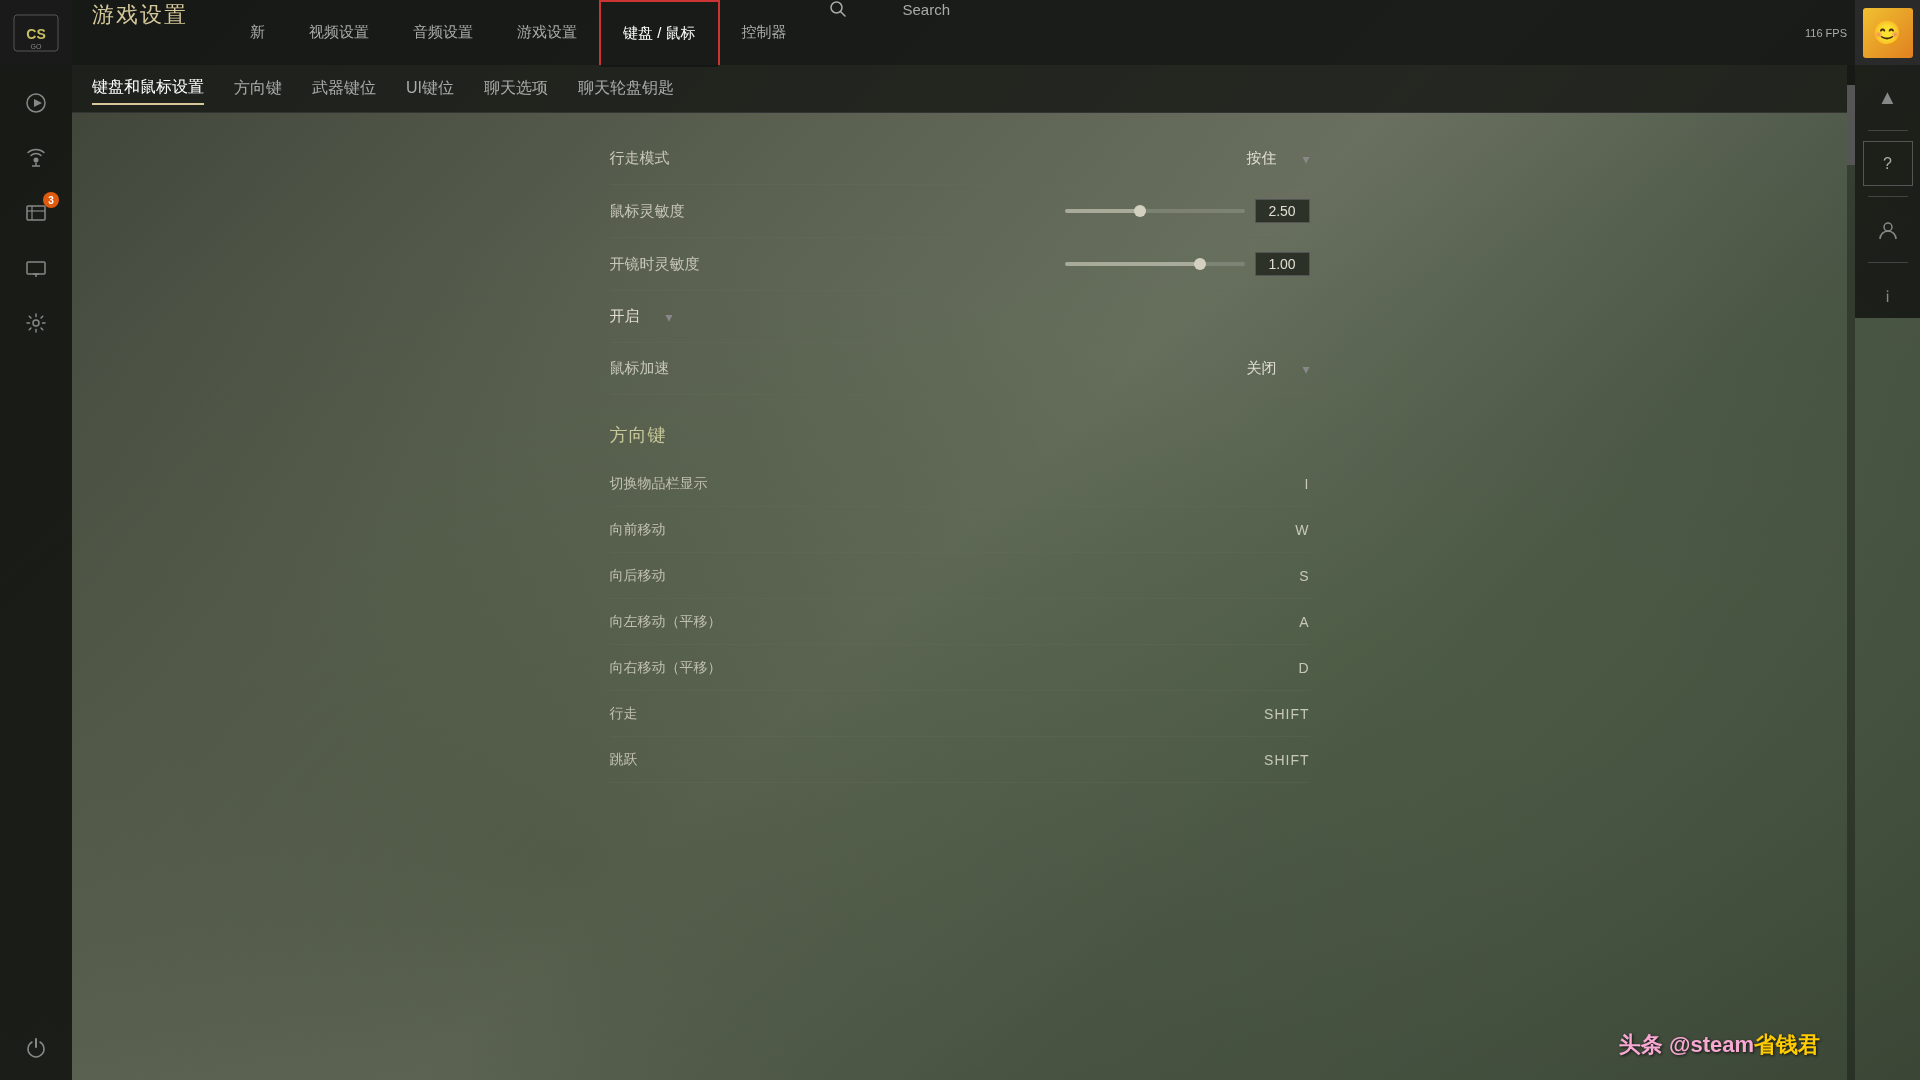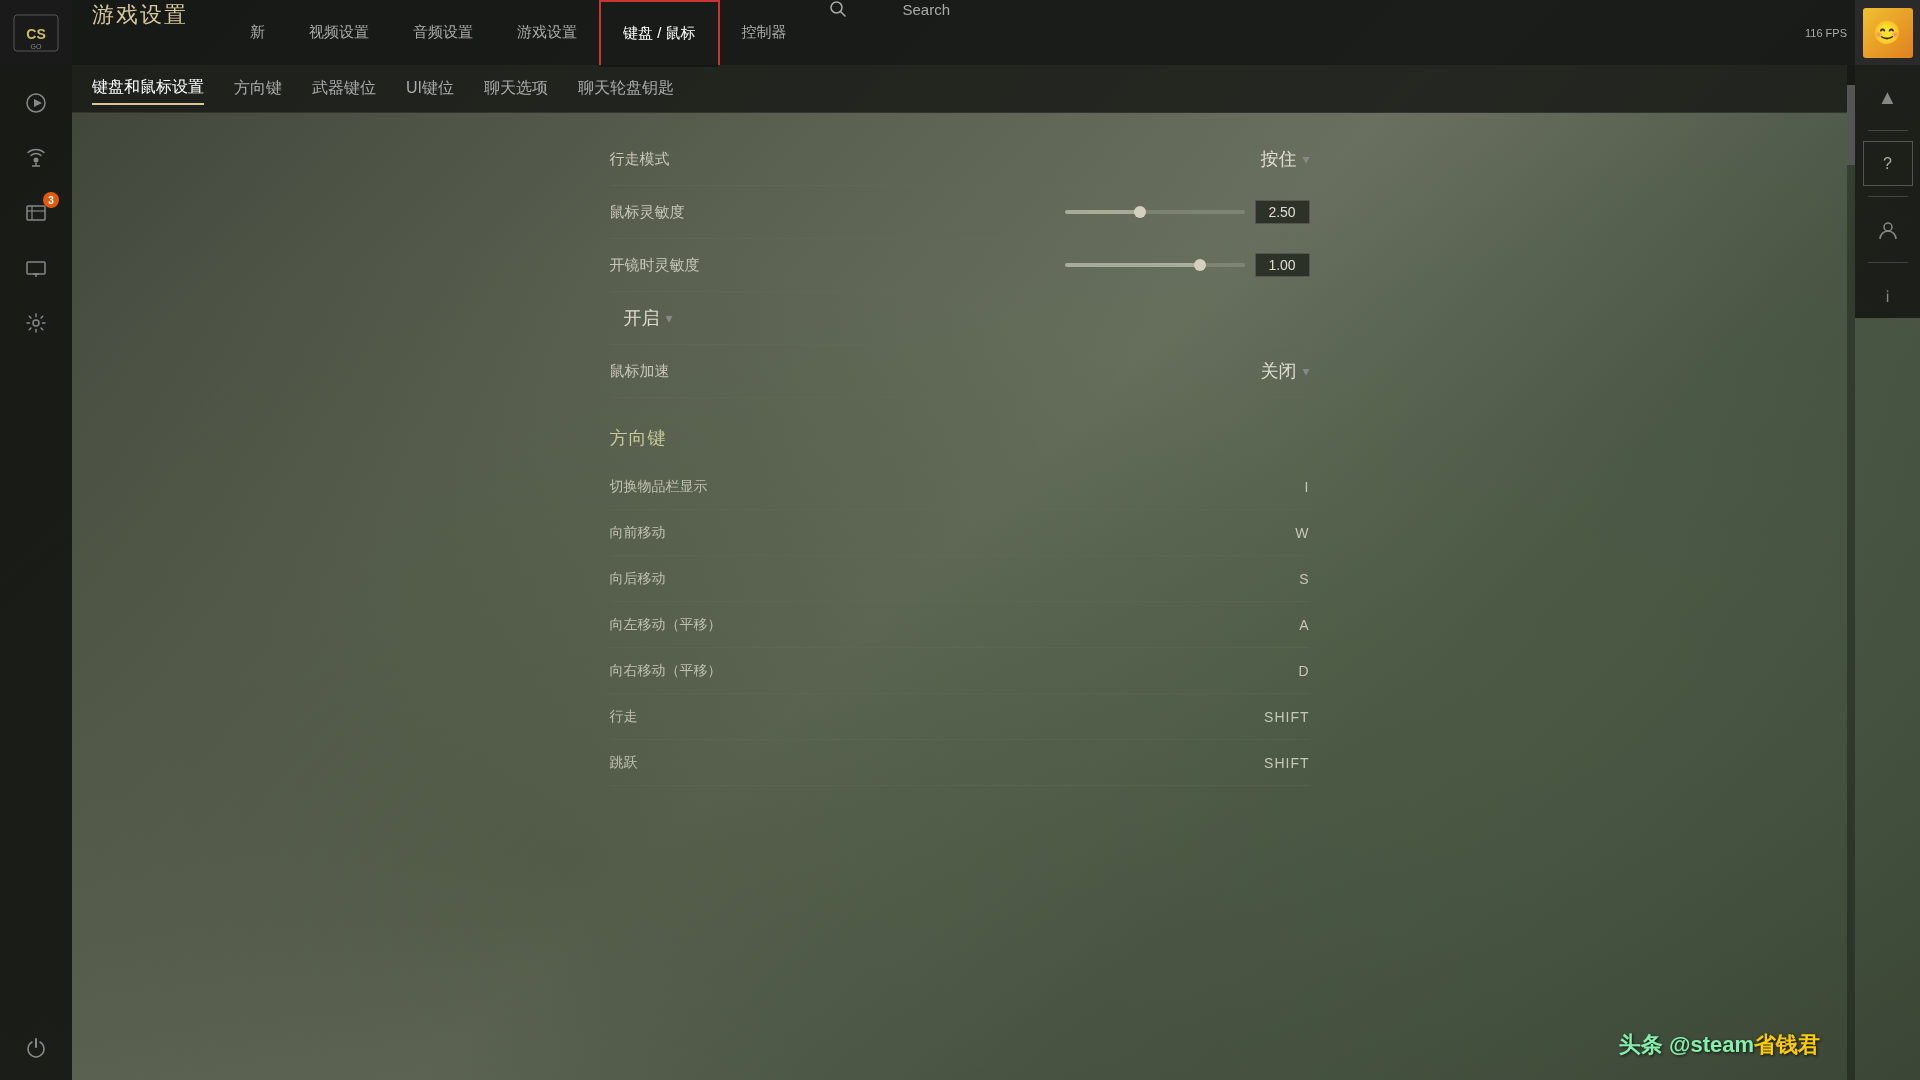--- a/index.html
+++ b/index.html
@@ -302,23 +302,23 @@
       gap: 8px;
     }
     .dropdown-control {
       display: flex;
       align-items: center;
       gap: 6px;
       cursor: pointer;
     }
     .dropdown-value {
       color: #e0ddd0;
-      font-size: 18px;
+      font-size: 15px;
       min-width: 50px;
-      text-align: right;
+      text-align: left;
     }
     .dropdown-arrow {
       color: #888;
       font-size: 14px;
     }
 
     
     .slider-container {
       display: flex;
       align-items: center;
@@ -391,21 +391,21 @@
     .watermark {
       position: absolute;
       bottom: 20px;
       right: 100px;
       color: #fff;
       font-size: 22px;
       font-weight: bold;
       z-index: 20;
       text-shadow: 1px 1px 3px rgba(0,0,0,0.8);
     }
-    .watermark span { color: #86efac; }
+    .watermark span { color: #f9a8d4; }
   </style>
 </head>
 <body>
 
 <div class="bg"></div>
 
 <div class="topbar">
   <div class="csgo-logo">
     <svg viewBox="0 0 48 40" fill="none">
       <rect x="2" y="2" width="44" height="36" rx="3" fill="#1a1a1a" stroke="#555" stroke-width="1"></rect>

